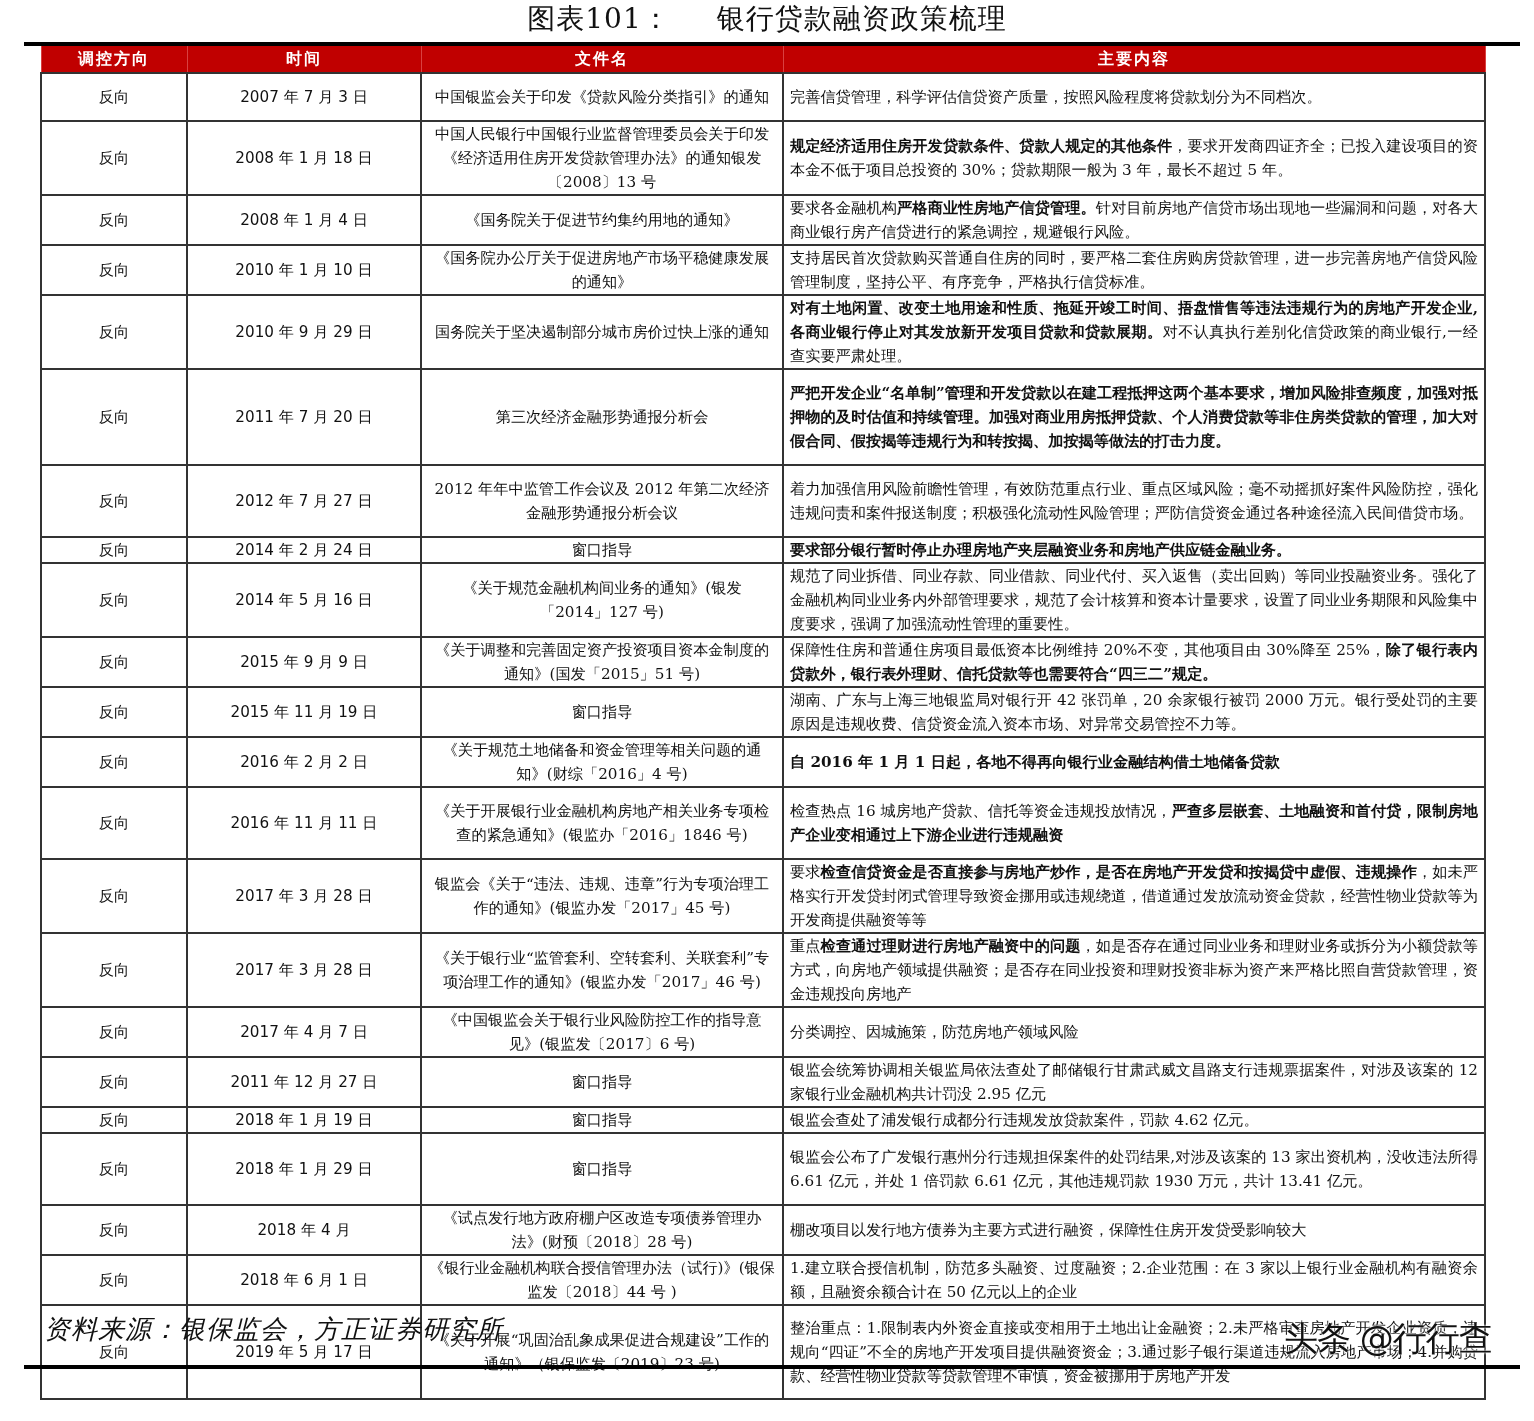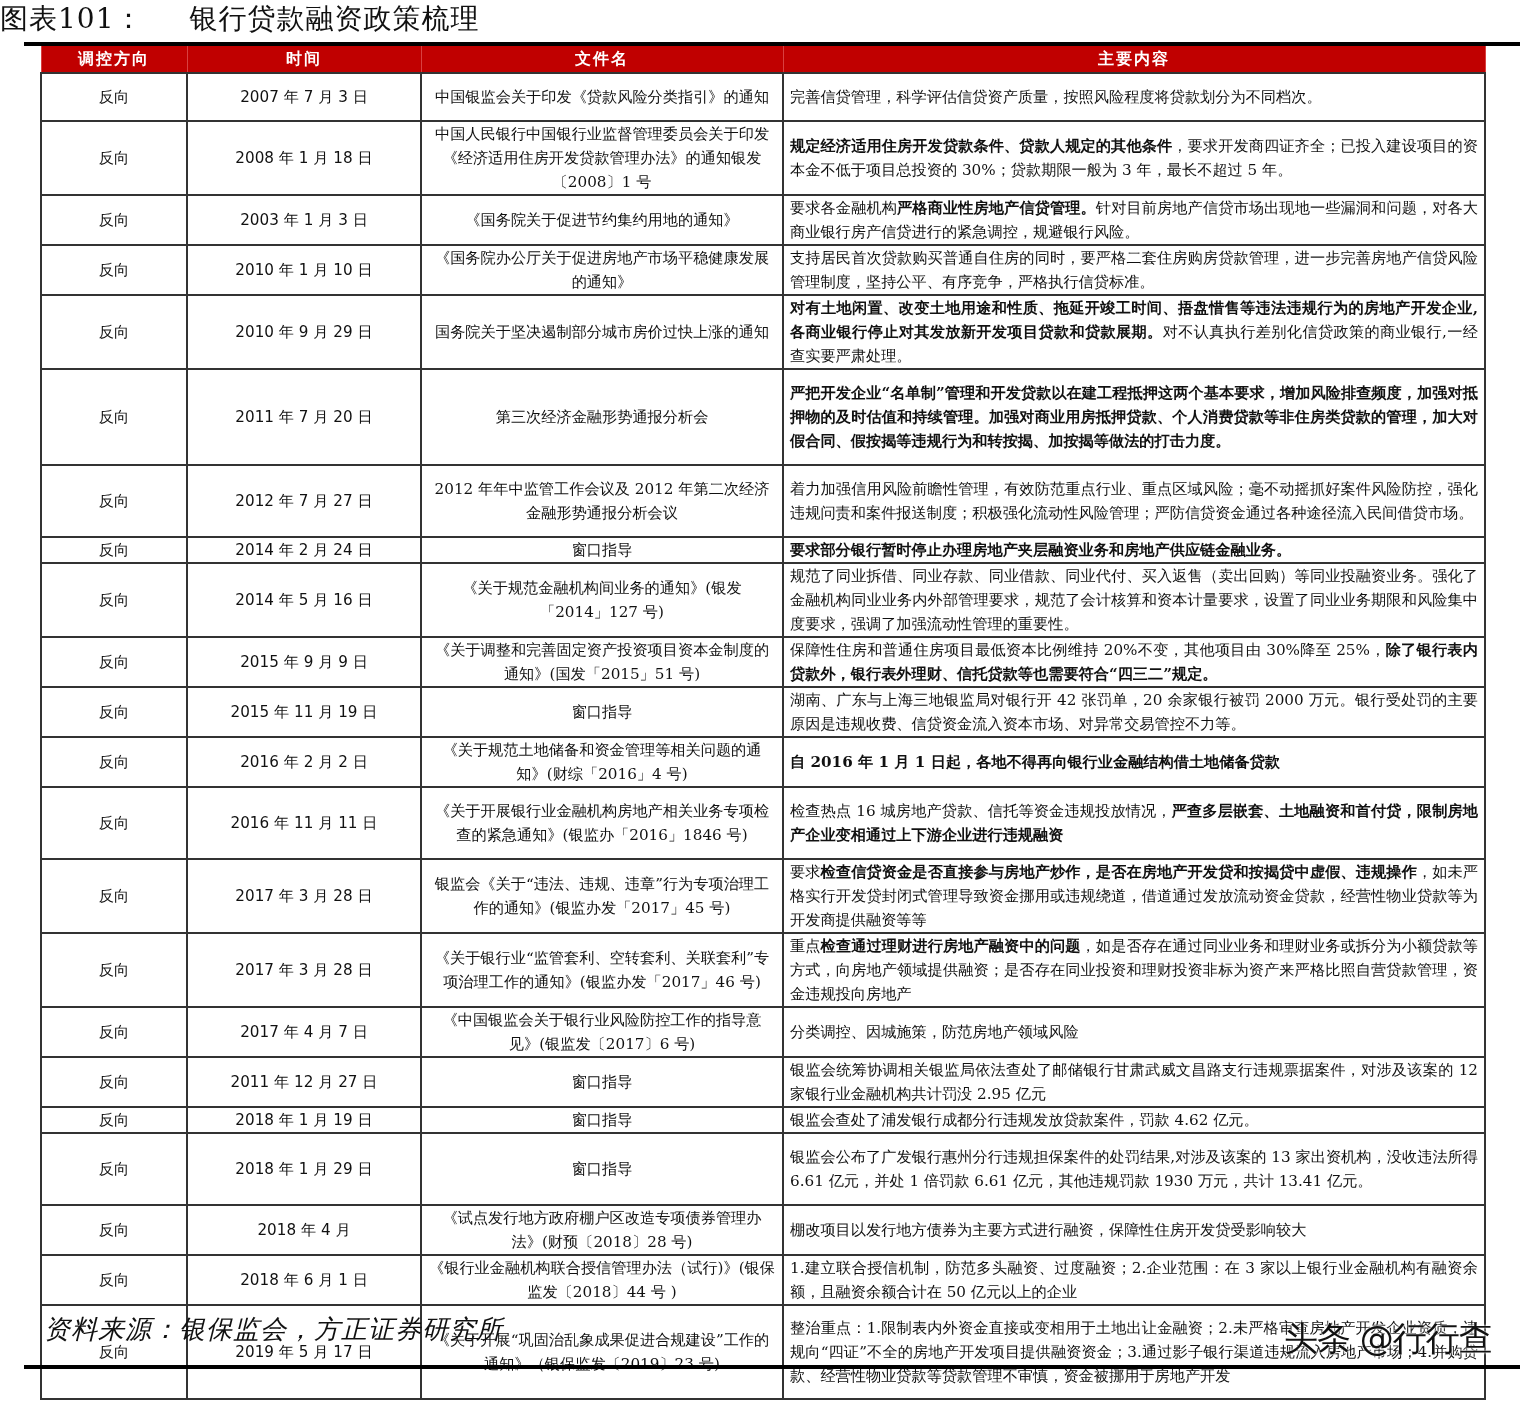--- a/index.html
+++ b/index.html
@@ -1,19 +1,19 @@
 <!DOCTYPE html>
 <html><head>
 <meta charset="utf-8">
 <style>
   html, body { margin: 0; padding: 0; background: #ffffff; }
   body { width: 1534px; height: 1421px; position: relative; overflow: hidden;
          font-family: "DejaVu Serif", "Liberation Serif", serif; color: #111; }
   .title { position: absolute; top: 0; left: 0; width: 1534px; height: 40px;
-           font-size: 28px; line-height: 38px; letter-spacing: 1px; }
+           text-align: center; font-size: 28px; line-height: 38px; letter-spacing: 1px; }
   .title .gap { display: inline-block; width: 46px; }
   .rule-top { position: absolute; top: 42px; left: 24px; width: 1496px; height: 4px; background: #000; }
   .rule-bot { position: absolute; top: 1365px; left: 24px; width: 1496px; height: 4px; background: #000; }
   table.policy { position: absolute; top: 46px; left: 40px; width: 1444px;
                  border-collapse: collapse; table-layout: fixed; padding-left: 34px; }
   table.policy th { background: #c00000; color: #fff; font-size: 16px; font-weight: bold;
                     height: 26px; padding: 0; border-left: 1px solid #d84040; border-right: 1px solid #d84040;
                     letter-spacing: 2px; font-family: "DejaVu Sans", sans-serif; }
   table.policy td { border: 2px solid #333; font-size: 15.2px; line-height: 24px; padding: 0 6px;
                     vertical-align: middle; overflow: hidden; }
@@ -55,26 +55,26 @@
   <tbody id="policy-body">
       <tr style="height: 48px;">
         <td class="dir">反向</td>
         <td class="date">2007 年 7 月 3 日</td>
         <td class="doc">中国银监会关于印发《贷款风险分类指引》的通知</td>
         <td class="content"><span>完善信贷管理，科学评估信贷资产质量，按照风险程度将贷款划分为不同档次。</span></td>
       </tr>
       <tr style="height: 72px;">
         <td class="dir">反向</td>
         <td class="date">2008 年 1 月 18 日</td>
-        <td class="doc">中国人民银行中国银行业监督管理委员会关于印发《经济适用住房开发贷款管理办法》的通知银发〔2008〕1 号</td>
+        <td class="doc">中国人民银行中国银行业监督管理委员会关于印发《经济适用住房开发贷款管理办法》的通知银发〔2008〕13 号</td>
         <td class="content"><b>规定经济适用住房开发贷款条件、贷款人规定的其他条件</b><span>，要求开发商四证齐全；已投入建设项目的资本金不低于项目总投资的 30%；贷款期限一般为 3 年，最长不超过 5 年。</span></td>
       </tr>
       <tr style="height: 48px;">
         <td class="dir">反向</td>
-        <td class="date">2003 年 1 月 3 日</td>
+        <td class="date">2008 年 1 月 4 日</td>
         <td class="doc">《国务院关于促进节约集约用地的通知》</td>
         <td class="content"><span>要求各金融机构</span><b>严格商业性房地产信贷管理。</b><span>针对目前房地产信贷市场出现地一些漏洞和问题，对各大商业银行房产信贷进行的紧急调控，规避银行风险。</span></td>
       </tr>
       <tr style="height: 48px;">
         <td class="dir">反向</td>
         <td class="date">2010 年 1 月 10 日</td>
         <td class="doc">《国务院办公厅关于促进房地产市场平稳健康发展的通知》</td>
         <td class="content"><span>支持居民首次贷款购买普通自住房的同时，要严格二套住房购房贷款管理，进一步完善房地产信贷风险管理制度，坚持公平、有序竞争，严格执行信贷标准。</span></td>
       </tr>
       <tr style="height: 72px;">

